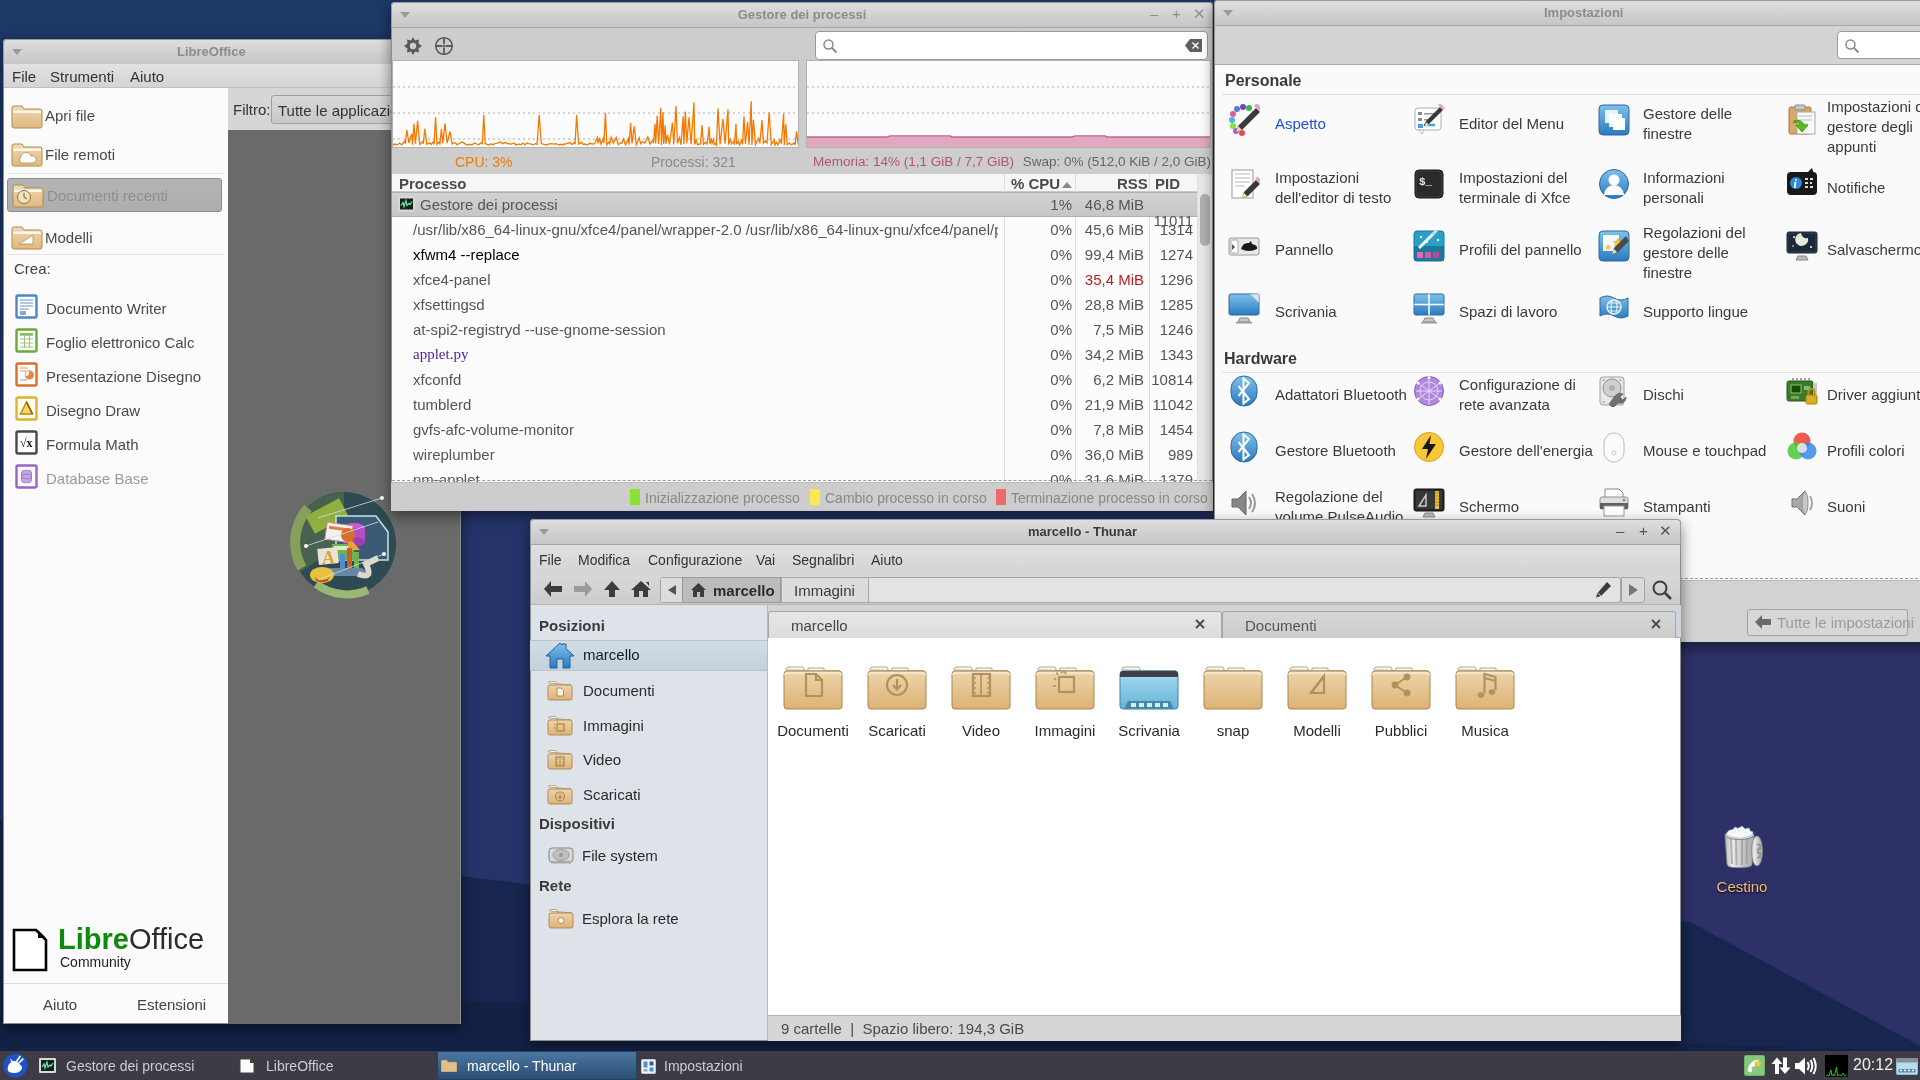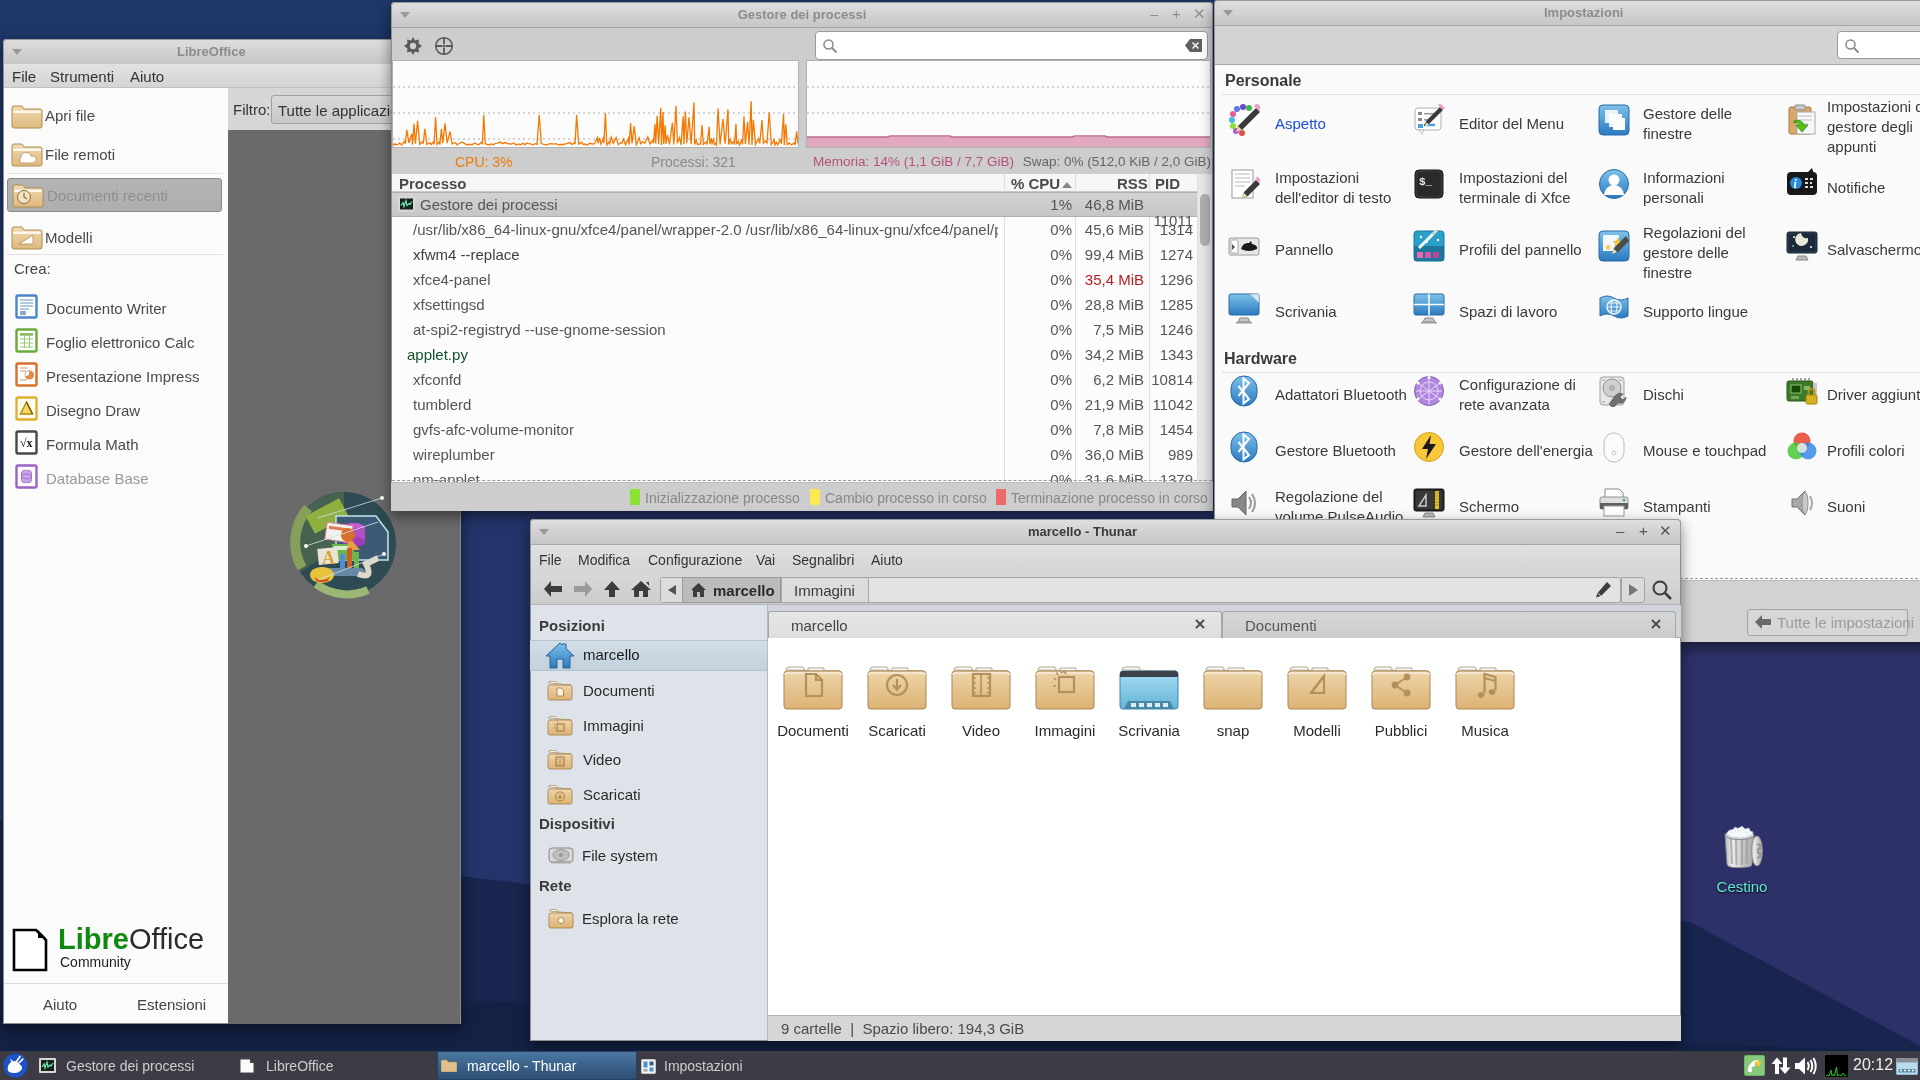--- a/index.html
+++ b/index.html
@@ -33,21 +33,21 @@
         </linearGradient>
       </defs>
  <path d="M3 11 L5 40 Q5 43 12 43.5 Q19 44 26 43 Q30 42.5 30 40 L32 11 Z" fill="url(#tcan)" stroke="#8a8a8a" stroke-width=".8"></path>
  <path d="M9 14 L10 40 M14 15 L14.5 41 M20 15 L20 41 M25 14 L24.5 40" stroke="#9a9a9a" stroke-width="2" opacity=".7"></path>
  <ellipse cx="17.5" cy="11" rx="14.5" ry="4.5" fill="#d8d8d8" stroke="#7a7a7a" stroke-width=".9"></ellipse>
  <path d="M5 9 q2 -4 6 -3 l2 -3 4 2 3 -3 3 3 4 -1 1 3 3 1 -1 3 q-6 3 -12 3 q-8 0 -13 -3 z" fill="#f6f9fc" stroke="#b8c4d0" stroke-width=".7"></path>
  <path d="M8 7 l4 -2 2 2 -4 2 z M16 4 l4 -1 1 3 -4 1 z M23 6 l4 -1 1 2 -4 2 z" fill="#fff" stroke="#c8d4e0" stroke-width=".5"></path>
  <ellipse cx="35" cy="27" rx="5.5" ry="15" fill="url(#tcan)" stroke="#888" stroke-width=".8"></ellipse>
  <path d="M35 20 l3 1 0 4 -2 0 0 4 2 0 0 4 -3 1" fill="none" stroke="#909090" stroke-width="1.6"></path>
 </svg>
-<div class="txt" style="left:1702px;top:878px;width:80px;text-align:center;font-size:15px;color:#5eead4;text-shadow:0 1px 2px #000;">Cestino</div>
+<div class="txt" style="left:1702px;top:878px;width:80px;text-align:center;font-size:15px;color:#fdba74;text-shadow:0 1px 2px #000;">Cestino</div>
 
 <div class="win" id="lowin" style="left:3px;top:39px;width:458px;height:985px;background:#fbfbfb;">
  <div class="tbar"></div>
       <div class="tarr"></div>
  <div class="ttl" style="left:174px;">LibreOffice</div>
  <div class="abs" style="left:1px;top:25px;width:456px;height:24px;background:linear-gradient(#e2e2e2,#d4d4d4);border-bottom:1px solid #c0c0c0;box-sizing:border-box;"></div>
  <div class="txt" style="left:9px;top:29px;font-size:15px;color:#333;">File</div>
  <div class="txt" style="left:47px;top:29px;font-size:15px;color:#333;">Strumenti</div>
  <div class="txt" style="left:127px;top:29px;font-size:15px;color:#333;">Aiuto</div>
 
@@ -136,21 +136,21 @@
           <path d="M6 7 h13 M6 11 h13 M6 15 h13 M6 19 h13 M10.5 5 v15 M15.5 5 v15" stroke="#9cc87c" stroke-width="1.1"></path>
           <rect x="6" y="5" width="13" height="2.5" fill="#8cba62"></rect>
         </svg>
         <div class="txt" style="left:43px;top:295px;font-size:15px;color:#4a4a4a;">Foglio elettronico Calc</div>
         <svg class="abs" style="left:11px;top:323px" width="25" height="25" viewBox="0 0 25 25">
           <rect x="2.5" y="1.5" width="20" height="22" rx="1.5" fill="#fff" stroke="#d8702a" stroke-width="2.4"></rect>
           <path d="M6 6 h8 M6 9 h6 M6 18 h7" stroke="#d89868" stroke-width="1.2"></path>
           <circle cx="15.5" cy="13" r="4.5" fill="#e88848"></circle>
           <path d="M15.5 13 L15.5 8.5 A4.5 4.5 0 0 0 11.5 15 Z" fill="#fff" stroke="#c45a10" stroke-width=".5"></path>
         </svg>
-        <div class="txt" style="left:43px;top:329px;font-size:15px;color:#4a4a4a;">Presentazione Impress</div>
+        <div class="txt" style="left:43px;top:329px;font-size:15px;color:#4a4a4a;">Presentazione Disegno</div>
         <svg class="abs" style="left:11px;top:357px" width="25" height="25" viewBox="0 0 25 25">
           <rect x="2.5" y="1.5" width="20" height="22" rx="1.5" fill="#fffcf0" stroke="#e0b030" stroke-width="2.4"></rect>
           <path d="M12.5 6 L18.5 18 L6.5 18 Z" fill="#f8d868" stroke="#b88808" stroke-width="1.4"></path>
           <path d="M12.5 6 L18.5 18" stroke="#806008" stroke-width="1.6"></path>
         </svg>
         <div class="txt" style="left:43px;top:363px;font-size:15px;color:#4a4a4a;">Disegno Draw</div>
         <svg class="abs" style="left:11px;top:391px" width="25" height="25" viewBox="0 0 25 25">
           <rect x="2.5" y="1.5" width="20" height="22" rx="1.5" fill="#fff" stroke="#484848" stroke-width="2.4"></rect>
           <text x="6" y="17" font-size="12" font-weight="bold" fill="#111" font-family="Liberation Serif">√x</text>
         </svg>
@@ -237,37 +237,37 @@
             <path d="M3 9 l2 -3 1 4 2 -6 1 5 2 -2 1 1 2 -3" stroke="#6ee8a8" fill="none" stroke-width="1.2"></path>
           </svg>
           <div class="txt" style="left:29px;top:196px;font-size:15px;color:#555;">Gestore dei processi</div>
           <div class="txt" style="left:561px;top:196px;width:120px;text-align:right;font-size:15px;color:#555;">1%</div>
           <div class="txt" style="left:633px;top:196px;width:120px;text-align:right;font-size:15px;color:#555;">46,8 MiB</div>
           <div class="txt" style="left:692px;top:196px;width:110px;text-align:right;font-size:15px;color:#555;margin-top:16px;">11011</div>
           <div class="txt" style="left:22px;top:221px;font-size:15px;color:#555;max-width:585px;overflow:hidden;">/​usr/​lib/​x86_64-linux-gnu/​xfce4/​panel/​wrapper-2.0 /​usr/​lib/​x86_64-linux-gnu/​xfce4/​panel/​plu...</div>
           <div class="txt" style="left:561px;top:221px;width:120px;text-align:right;font-size:15px;color:#555;">0%</div>
           <div class="txt" style="left:633px;top:221px;width:120px;text-align:right;font-size:15px;color:#555;">45,6 MiB</div>
           <div class="txt" style="left:692px;top:221px;width:110px;text-align:right;font-size:15px;color:#555;">1314</div>
-          <div class="txt" style="left:22px;top:246px;font-size:15px;color:#404040;max-width:585px;overflow:hidden;">xfwm4 --replace</div>
+          <div class="txt" style="left:22px;top:246px;font-size:15px;color:#000000;max-width:585px;overflow:hidden;">xfwm4 --replace</div>
           <div class="txt" style="left:561px;top:246px;width:120px;text-align:right;font-size:15px;color:#555;">0%</div>
           <div class="txt" style="left:633px;top:246px;width:120px;text-align:right;font-size:15px;color:#555;">99,4 MiB</div>
           <div class="txt" style="left:692px;top:246px;width:110px;text-align:right;font-size:15px;color:#555;">1274</div>
           <div class="txt" style="left:22px;top:271px;font-size:15px;color:#555;max-width:585px;overflow:hidden;">xfce4-panel</div>
           <div class="txt" style="left:561px;top:271px;width:120px;text-align:right;font-size:15px;color:#555;">0%</div>
           <div class="txt" style="left:633px;top:271px;width:120px;text-align:right;font-size:15px;color:#b91c1c;">35,4 MiB</div>
           <div class="txt" style="left:692px;top:271px;width:110px;text-align:right;font-size:15px;color:#555;">1296</div>
           <div class="txt" style="left:22px;top:296px;font-size:15px;color:#555;max-width:585px;overflow:hidden;">xfsettingsd</div>
           <div class="txt" style="left:561px;top:296px;width:120px;text-align:right;font-size:15px;color:#555;">0%</div>
           <div class="txt" style="left:633px;top:296px;width:120px;text-align:right;font-size:15px;color:#555;">28,8 MiB</div>
           <div class="txt" style="left:692px;top:296px;width:110px;text-align:right;font-size:15px;color:#555;">1285</div>
           <div class="txt" style="left:22px;top:321px;font-size:15px;color:#555;max-width:585px;overflow:hidden;">at-spi2-registryd --use-gnome-session</div>
           <div class="txt" style="left:561px;top:321px;width:120px;text-align:right;font-size:15px;color:#555;">0%</div>
           <div class="txt" style="left:633px;top:321px;width:120px;text-align:right;font-size:15px;color:#555;">7,5 MiB</div>
           <div class="txt" style="left:692px;top:321px;width:110px;text-align:right;font-size:15px;color:#555;">1246</div>
-          <div class="txt" style="left:16px;top:346px;font-size:15px;color:#14532d;max-width:585px;overflow:hidden;">applet.py</div>
+          <div class="txt" style="left:22px;top:346px;font-size:15px;color:#4c1d95;max-width:585px;overflow:hidden;font-family:Liberation Serif, serif;">applet.py</div>
           <div class="txt" style="left:561px;top:346px;width:120px;text-align:right;font-size:15px;color:#555;">0%</div>
           <div class="txt" style="left:633px;top:346px;width:120px;text-align:right;font-size:15px;color:#555;">34,2 MiB</div>
           <div class="txt" style="left:692px;top:346px;width:110px;text-align:right;font-size:15px;color:#555;">1343</div>
           <div class="txt" style="left:22px;top:371px;font-size:15px;color:#555;max-width:585px;overflow:hidden;">xfconfd</div>
           <div class="txt" style="left:561px;top:371px;width:120px;text-align:right;font-size:15px;color:#555;">0%</div>
           <div class="txt" style="left:633px;top:371px;width:120px;text-align:right;font-size:15px;color:#555;">6,2 MiB</div>
           <div class="txt" style="left:692px;top:371px;width:110px;text-align:right;font-size:15px;color:#555;">10814</div>
           <div class="txt" style="left:22px;top:396px;font-size:15px;color:#555;max-width:585px;overflow:hidden;">tumblerd</div>
           <div class="txt" style="left:561px;top:396px;width:120px;text-align:right;font-size:15px;color:#555;">0%</div>
           <div class="txt" style="left:633px;top:396px;width:120px;text-align:right;font-size:15px;color:#555;">21,9 MiB</div>

